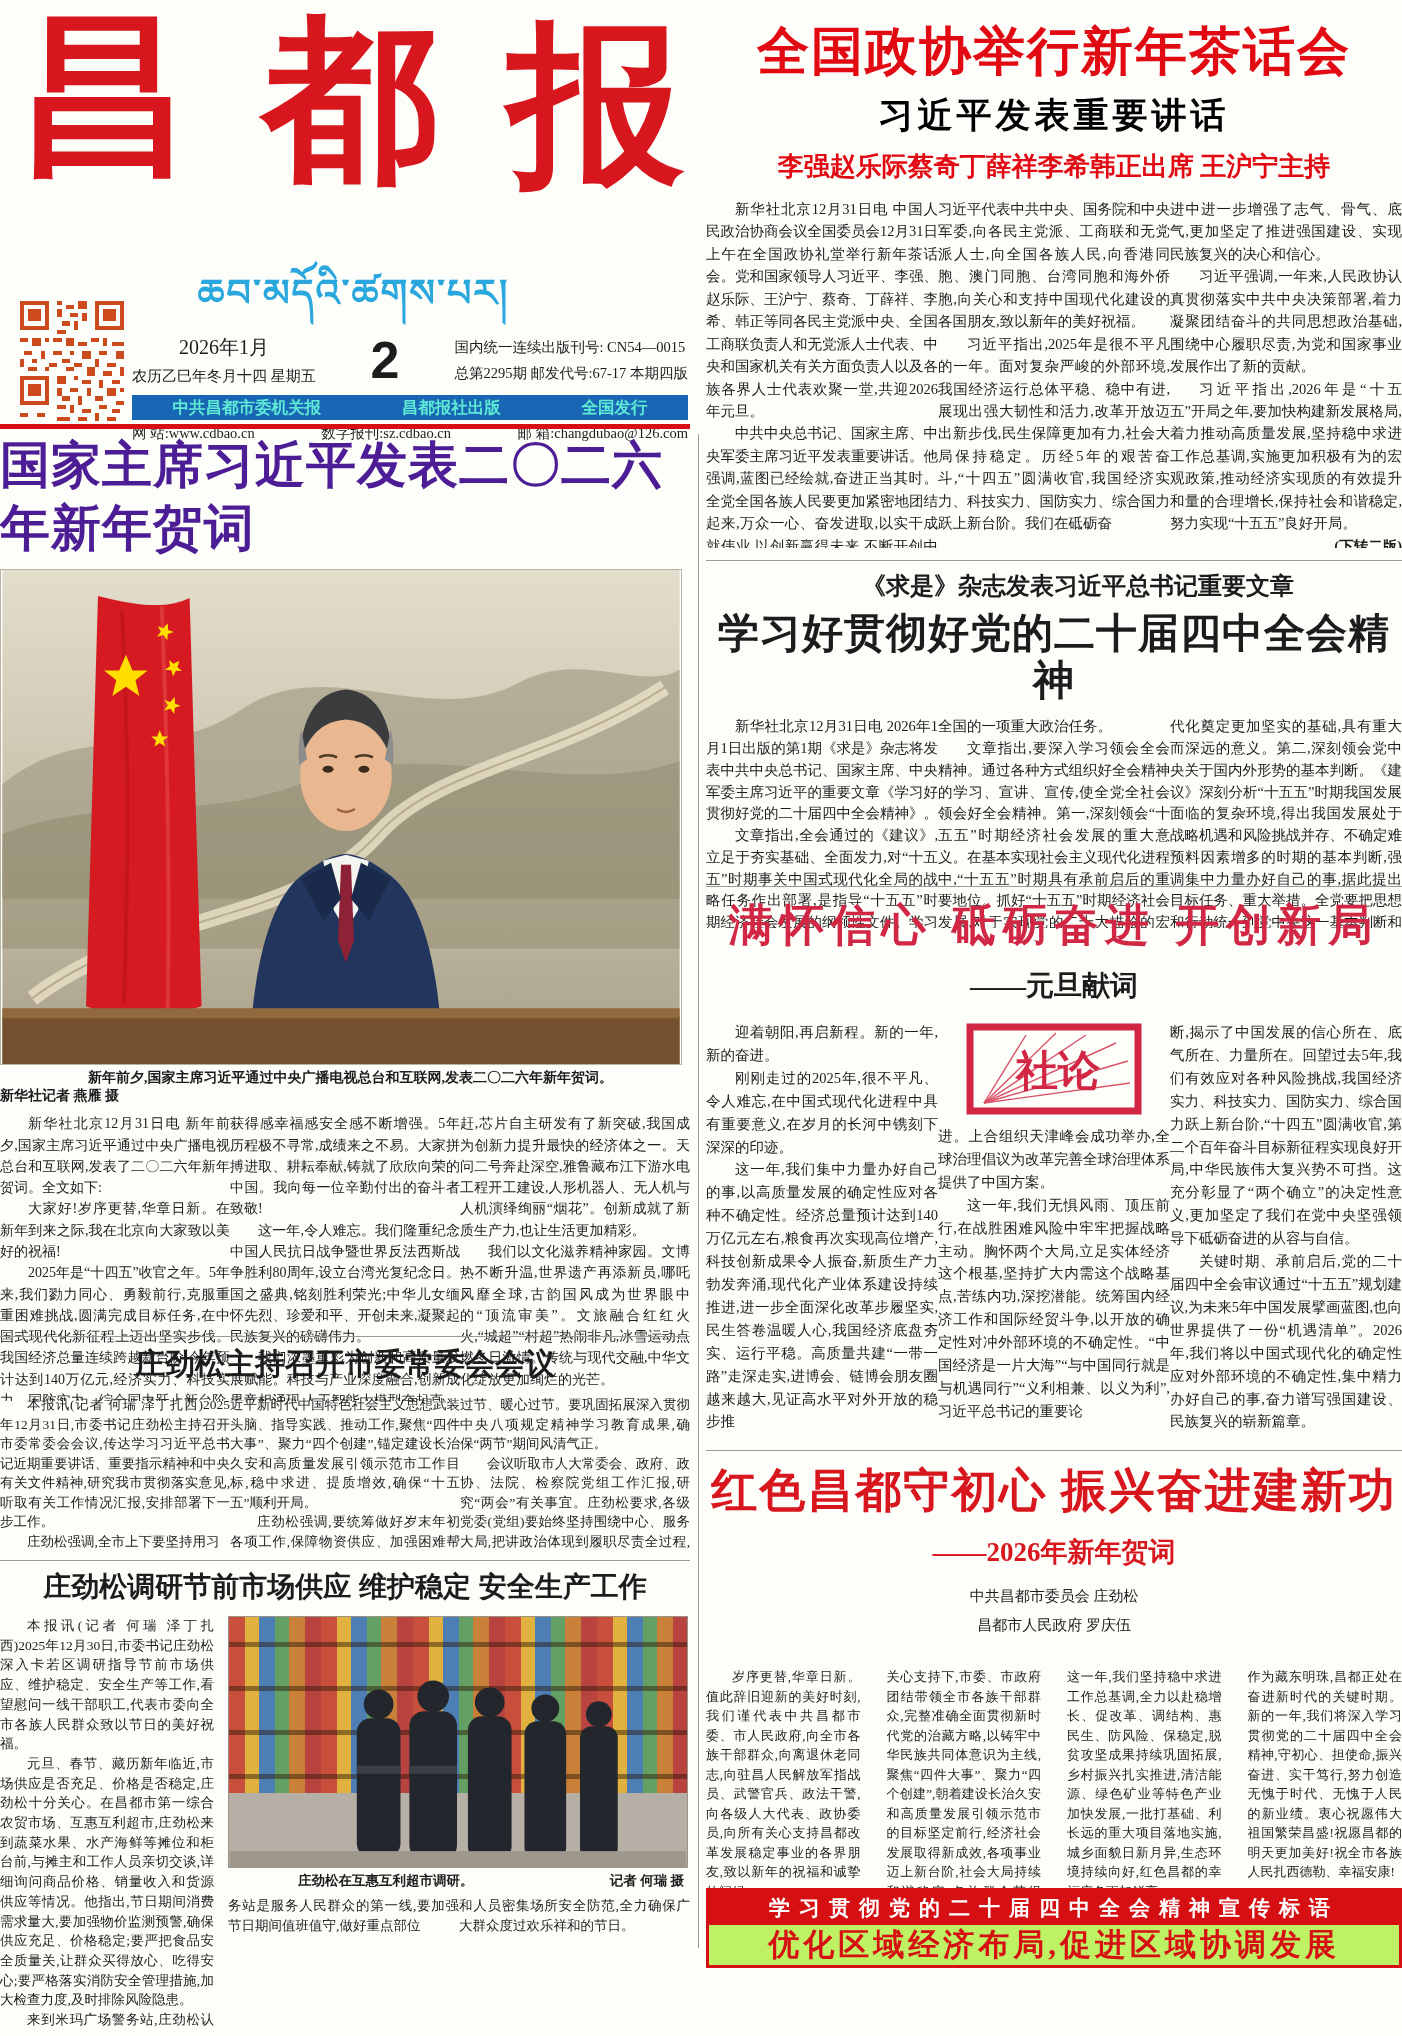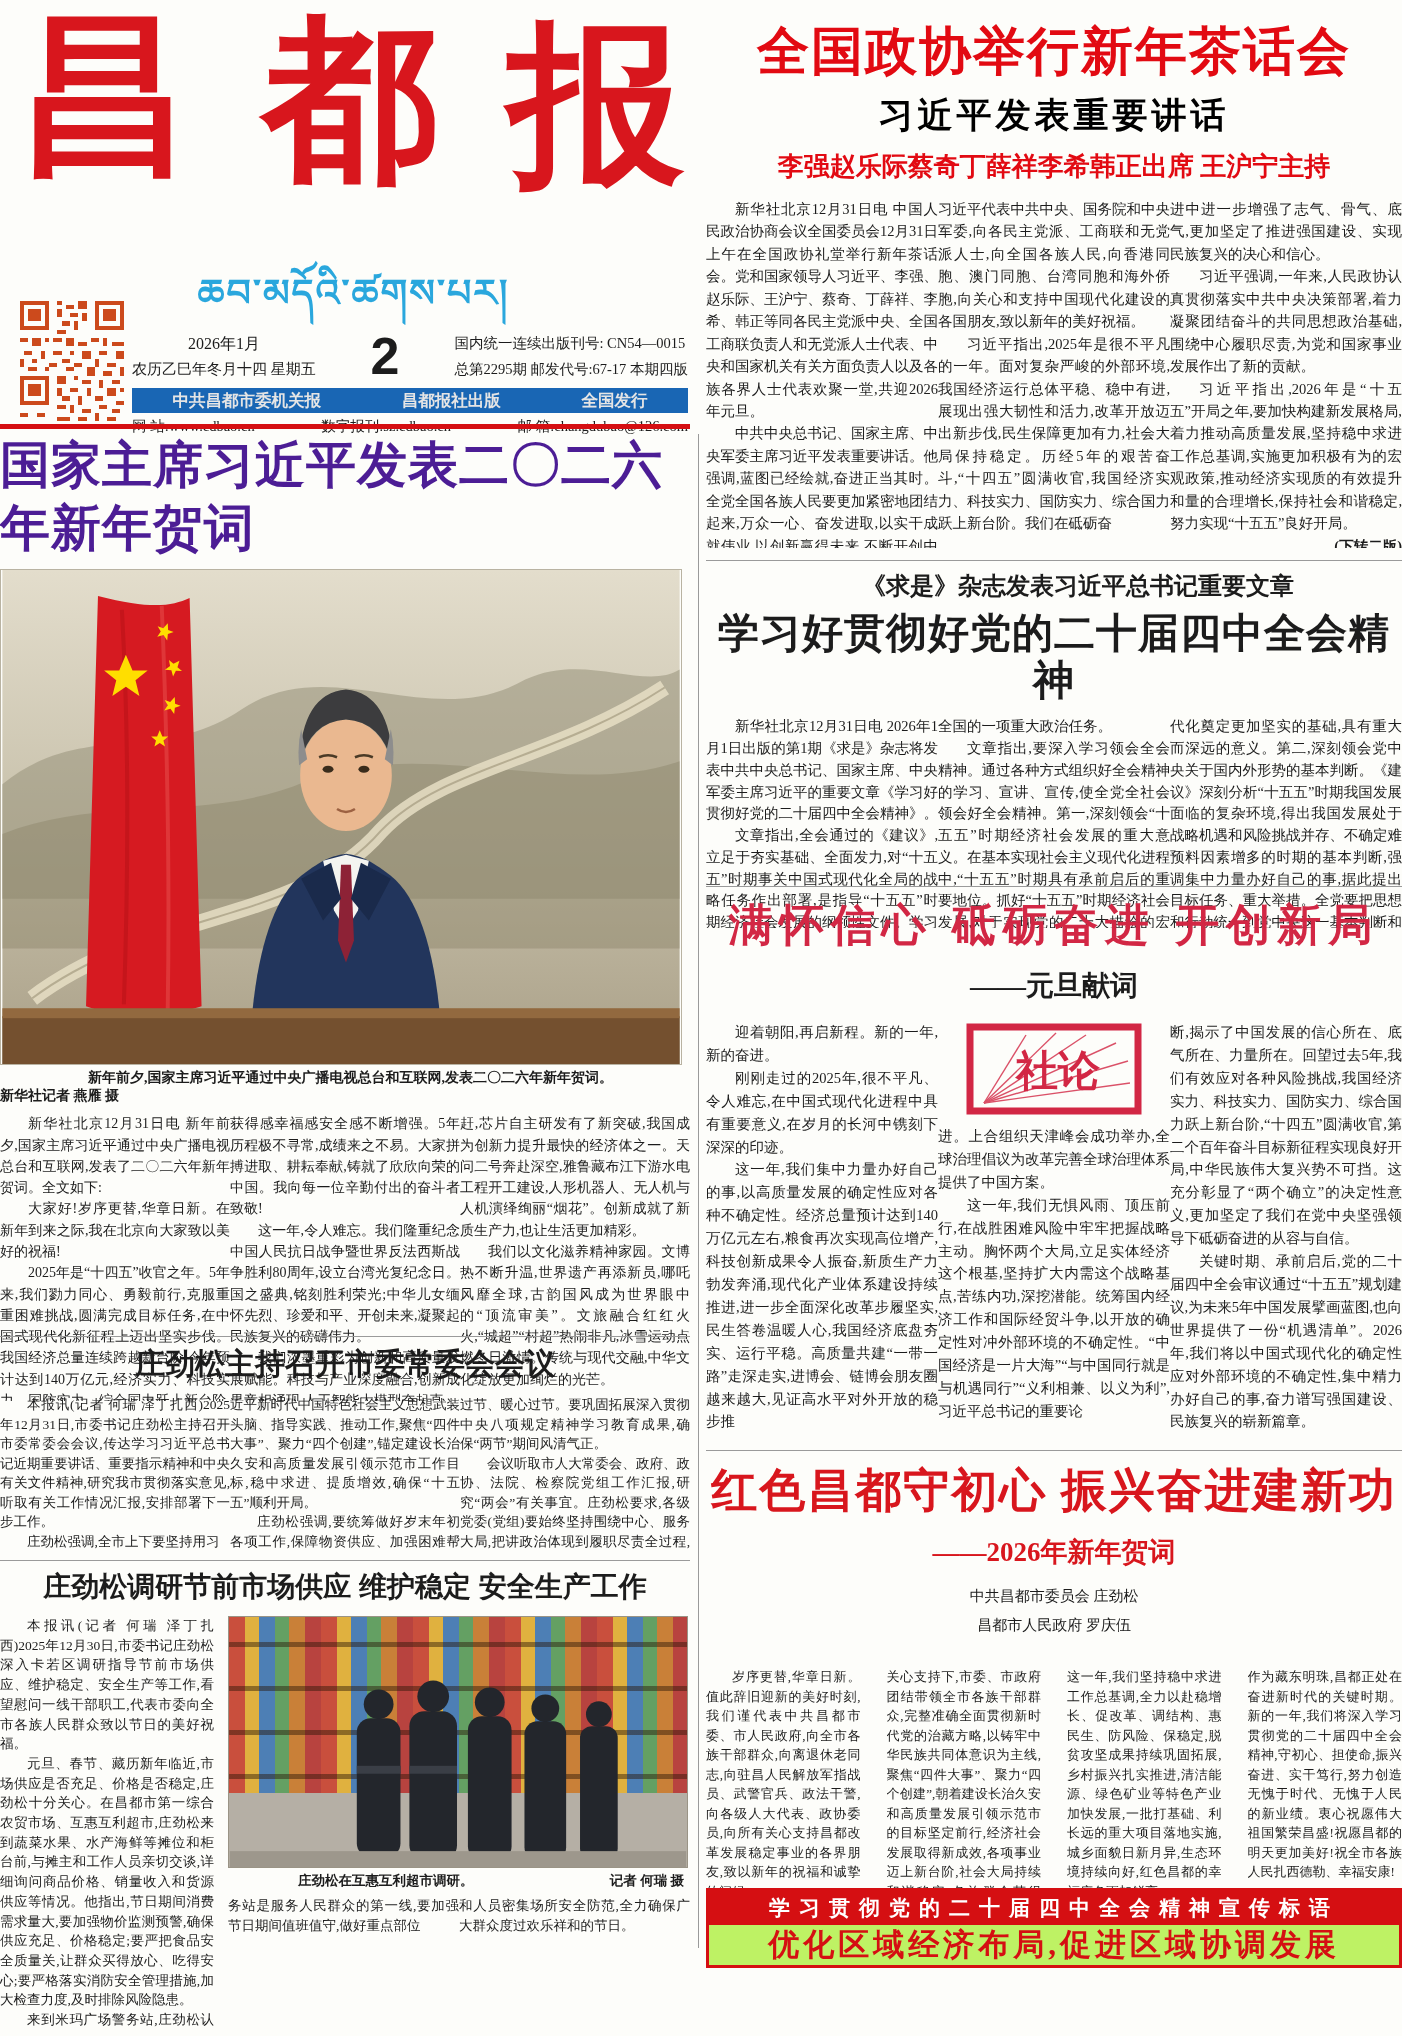--- a/index.html
+++ b/index.html
@@ -21,25 +21,25 @@
                  font-family:"Liberation Serif","DejaVu Serif",serif;}
   .mh-title span:nth-child(2){transform:translateY(6px);}
   .mh-title span:nth-child(3){transform:translateY(10px);}
   .mh-tibetan{position:absolute;left:17px;right:0;top:250px;text-align:center;
               font-size:38px;font-weight:bold;color:#2aa7dd;letter-spacing:2px;
               font-family:"DejaVu Sans",sans-serif;}
   .qr{position:absolute;left:20px;top:300px;width:104px;height:122px;}
   .pubinfo{position:absolute;left:132px;top:330px;width:556px;}
   .pub-row{display:flex;align-items:center;justify-content:space-between;}
   .pub-left{text-align:center;font-size:15px;line-height:1.7;}
-  .pub-left .d1{font-size:16px;}
+  .pub-left .d1{font-size:20px;}
   .pagenum{font-family:"Liberation Sans","DejaVu Sans",sans-serif;font-weight:900;
            font-size:52px;line-height:1;padding:0 6px;}
   .pub-right{font-size:14.5px;line-height:1.8;}
-  .orgbar{margin-top:5px;height:25px;line-height:25px;background:#1966b4;color:#e5e5e5;
+  .orgbar{margin-top:5px;height:25px;line-height:25px;background:#1966b4;color:#5eead4;
           font-weight:bold;font-size:16.5px;display:flex;justify-content:space-around;
           font-family:"Liberation Sans","DejaVu Sans",sans-serif;}
   .contacts{margin-top:4px;font-size:14.5px;display:flex;justify-content:space-between;}
   .red-rule{position:absolute;left:0;top:424px;width:690px;height:5px;background:#d50f12;}
 
   
   .lead{position:absolute;left:0;top:434px;width:690px;}
   .lead h1{margin:0;font-size:50px;line-height:1.25;font-weight:900;color:#4c1d95;
            letter-spacing:1px;}
   .photo1{margin-top:10px;width:682px;height:496px;border:1px solid #b9b3a2;box-sizing:border-box;}

